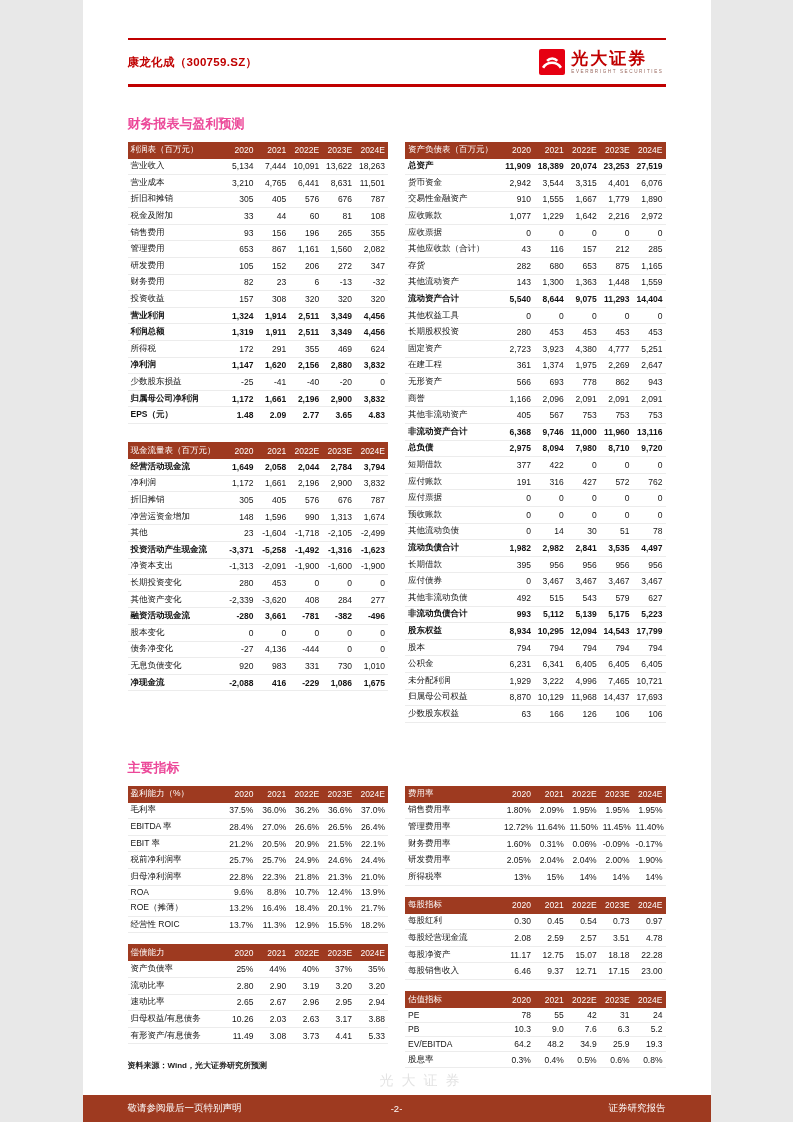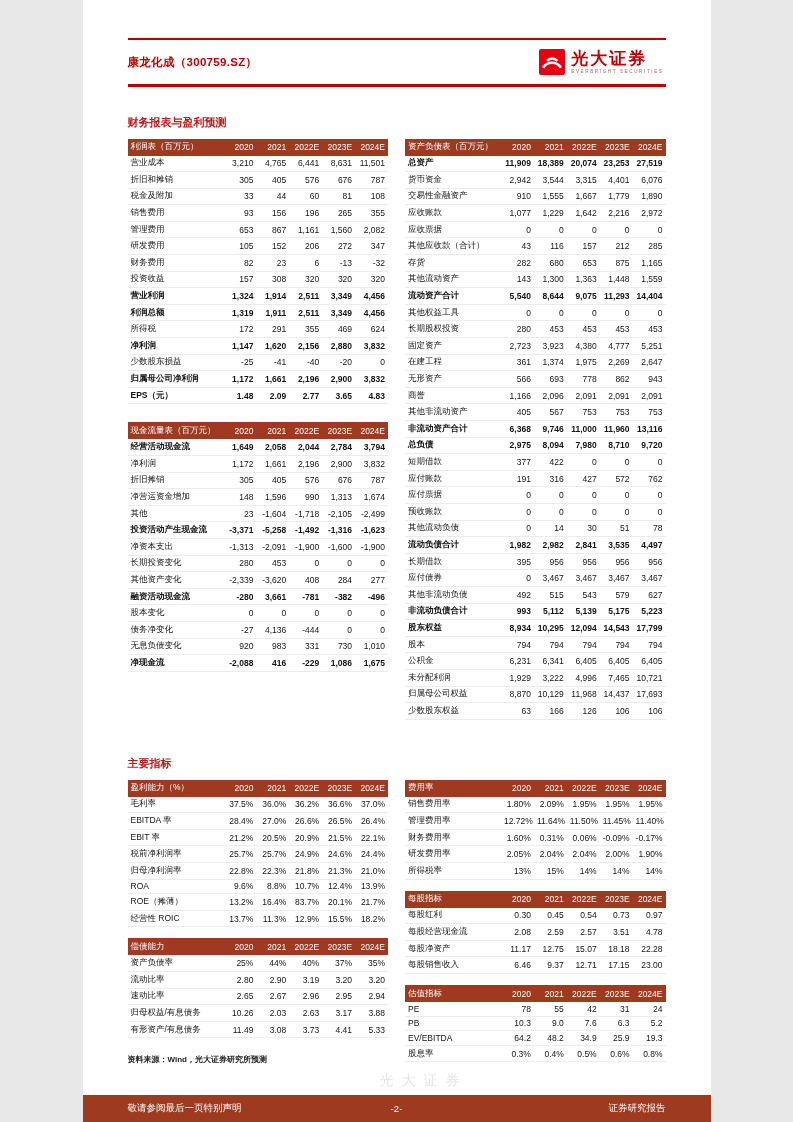--- a/index.html
+++ b/index.html
@@ -19,21 +19,21 @@
   }
   .stock-name { color:#c00000; font-weight:bold; font-size:11.5px; letter-spacing:.3px; }
   .brand { display:flex; align-items:center; gap:6px; }
   .brand-mark { width:26px; height:26px; display:block; }
   .brand-text { display:flex; flex-direction:column; line-height:1.05; }
   .brand-name { color:#c00000; font-weight:bold; font-size:17px; letter-spacing:2px; }
   .brand-sub { color:#9a6a60; font-size:4.6px; letter-spacing:1.6px; margin-top:2px; }
   .rule-bottom { height:2.5px; background:#c00000; }
 
   
-  .section-title { font-size:11px; font-weight:bold; color:#b91c1c; margin-top:28px; }
+  .section-title { font-size:13px; font-weight:bold; color:#ec4899; margin-top:28px; }
   .section-title.second { margin-top:36px; }
   .columns { display:flex; gap:17px; margin-top:9px; align-items:flex-start; }
   .col { flex:1 1 0; min-width:0; }
 
   
   table { border-collapse:collapse; width:100%; table-layout:fixed; }
   thead th {
     background:#9e3a20; color:#ffffff; font-weight:normal; font-size:8.5px;
     padding:2.5px 3px; text-align:right; white-space:nowrap; overflow:hidden;
   }
@@ -108,20 +108,28 @@
                 <th class="lbl">利润表（百万元）</th>
                 <th>2020</th>
                 <th>2021</th>
                 <th>2022E</th>
                 <th>2023E</th>
                 <th>2024E</th>
               </tr>
             </thead>
             <tbody>
               <tr>
+                <td class="lbl">营业收入</td>
+                <td>5,134</td>
+                <td>7,444</td>
+                <td>10,091</td>
+                <td>13,622</td>
+                <td>18,263</td>
+              </tr>
+              <tr>
                 <td class="lbl">营业成本</td>
                 <td>3,210</td>
                 <td>4,765</td>
                 <td>6,441</td>
                 <td>8,631</td>
                 <td>11,501</td>
               </tr>
               <tr>
                 <td class="lbl">折旧和摊销</td>
                 <td>305</td>
@@ -737,21 +745,21 @@
                 <td>9.6%</td>
                 <td>8.8%</td>
                 <td>10.7%</td>
                 <td>12.4%</td>
                 <td>13.9%</td>
               </tr>
               <tr>
                 <td class="lbl">ROE（摊薄）</td>
                 <td>13.2%</td>
                 <td>16.4%</td>
-                <td>83.7%</td>
+                <td>18.4%</td>
                 <td>20.1%</td>
                 <td>21.7%</td>
               </tr>
               <tr>
                 <td class="lbl">经营性 ROIC</td>
                 <td>13.7%</td>
                 <td>11.3%</td>
                 <td>12.9%</td>
                 <td>15.5%</td>
                 <td>18.2%</td>

